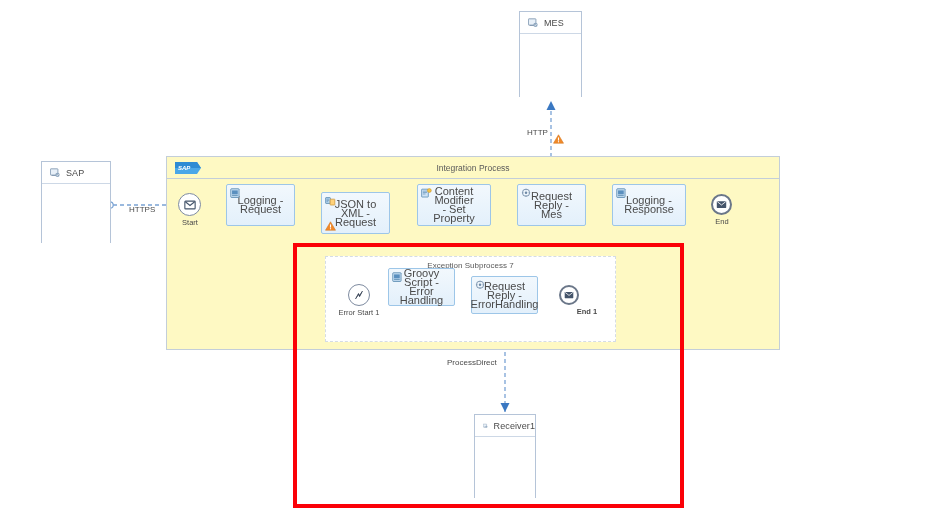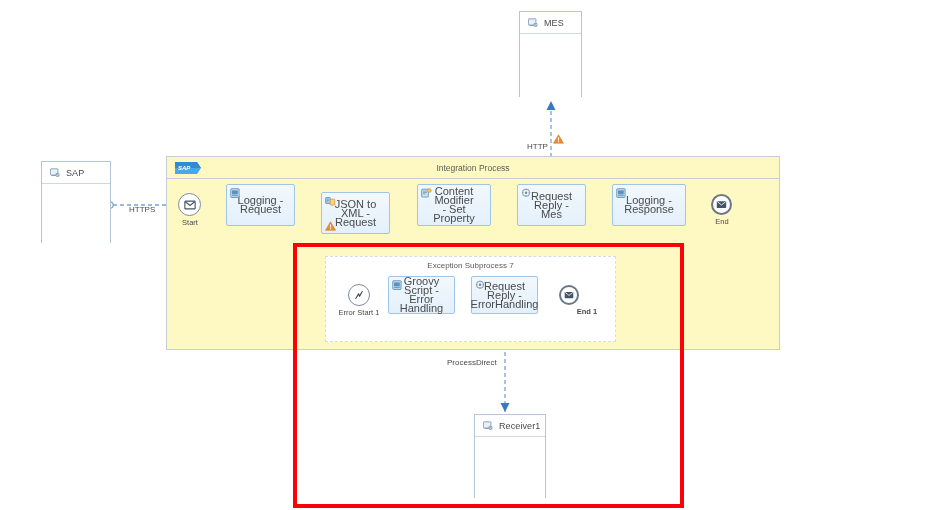--- a/index.html
+++ b/index.html
@@ -224,21 +224,21 @@
         <rect x="0.5" y="1" width="9" height="7.5" rx="0.6" fill="#e8f0f8" stroke="#7b93ad" stroke-width="1"></rect>
         <rect x="2" y="8.5" width="6" height="1" fill="#7b93ad"></rect>
         <circle cx="9" cy="8.2" r="2.6" fill="#8fa7bf"></circle>
         <path d="M7.9,8.2 l0.8,0.9 l1.5,-1.7" stroke="#fff" stroke-width="0.9" fill="none"></path>
       </svg>
       <span class="ptitle">MES</span>
     </div>
     <div class="pbody" style="height:63px;"></div>
   </div>
 
-  <div class="participant" style="left:474px;top:414px;width:72px;height:84px;">
+  <div class="participant" style="left:474px;top:414px;width:62px;height:84px;">
     <div class="pheader">
       <svg width="10" height="10" viewBox="0 0 12 12">
         <rect x="0.5" y="1" width="9" height="7.5" rx="0.6" fill="#e8f0f8" stroke="#7b93ad" stroke-width="1"></rect>
         <rect x="2" y="8.5" width="6" height="1" fill="#7b93ad"></rect>
         <circle cx="9" cy="8.2" r="2.6" fill="#8fa7bf"></circle>
         <path d="M7.9,8.2 l0.8,0.9 l1.5,-1.7" stroke="#fff" stroke-width="0.9" fill="none"></path>
       </svg>
       <span class="ptitle">Receiver1</span>
     </div>
     <div class="pbody" style="height:61px;"></div>
@@ -331,21 +331,21 @@
     <div class="subprocess-title">Exception Subprocess 7</div>
   </div>
 
   <div class="event start" style="left:348px;top:284px;width:22px;height:22px;">
     <svg width="12" height="12" viewBox="0 0 14 14">
       <path d="M3,11.5 L6.4,5.2 L7.6,7.6 L11,2.5 L7.7,8.9 L6.4,6.5 Z" fill="#2f3b4d" stroke="#2f3b4d" stroke-width="0.8" stroke-linejoin="round"></path>
     </svg>
   </div>
   <div class="event-caption" style="left:329px;top:308px;width:60px;">Error Start 1</div>
 
-  <div class="task" style="left:388px;top:276px;width:67px;height:38px;">
+  <div class="task" style="left:388px;top:268px;width:67px;height:38px;">
     <svg class="task-icon" viewBox="0 0 14 14">
       <rect x="1" y="1" width="10.5" height="11" rx="0.8" fill="#cfe4f6" stroke="#4a7fa8" stroke-width="1"></rect>
       <rect x="2.6" y="3" width="7.3" height="5.2" fill="#5a8fbe"></rect>
       <rect x="2.6" y="9.3" width="7.3" height="1" fill="#4a7fa8"></rect>
       <path d="M11.5,1 L13,2.6 L11.5,2.6 Z" fill="#8fb4d4"></path>
     </svg>
     <div class="task-label">Groovy Script -
 Error Handling</div>
   </div>
 
@@ -362,21 +362,21 @@
   <div class="event end" style="left:559px;top:285px;width:20px;height:20px;">
     <svg width="10" height="10" viewBox="0 0 14 14">
       <rect x="1" y="2.8" width="12" height="8.6" rx="0.6" fill="#44546a"></rect>
       <path d="M1.6,3.4 L7,7.6 L12.4,3.4" fill="none" stroke="#ffffff" stroke-width="1.1"></path>
     </svg>
   </div>
   <div class="event-caption" style="left:557px;top:307px;width:60px;font-weight:bold;">End 1</div>
 
   <div class="edge-label" style="left:129px;top:205px;">HTTPS</div>
 
-  <div class="edge-label" style="left:527px;top:142px;">HTTP</div>
+  <div class="edge-label" style="left:527px;top:128px;">HTTP</div>
   <svg class="warn-icon" style="left:553px;top:134px;width:11px;height:10px;" viewBox="0 0 14 12">
     <path d="M7,0.6 L13.4,11.4 L0.6,11.4 Z" fill="#f0892a" stroke="#d4761c" stroke-width="0.7"></path>
     <rect x="6.3" y="4" width="1.4" height="4" fill="#ffffff"></rect>
     <rect x="6.3" y="8.8" width="1.4" height="1.4" fill="#ffffff"></rect>
   </svg>
 
   <div class="edge-label" style="left:447px;top:358px;">ProcessDirect</div>
 
   <div class="highlight-rect" style="left:293px;top:243px;width:391px;height:265px;"></div>
 

